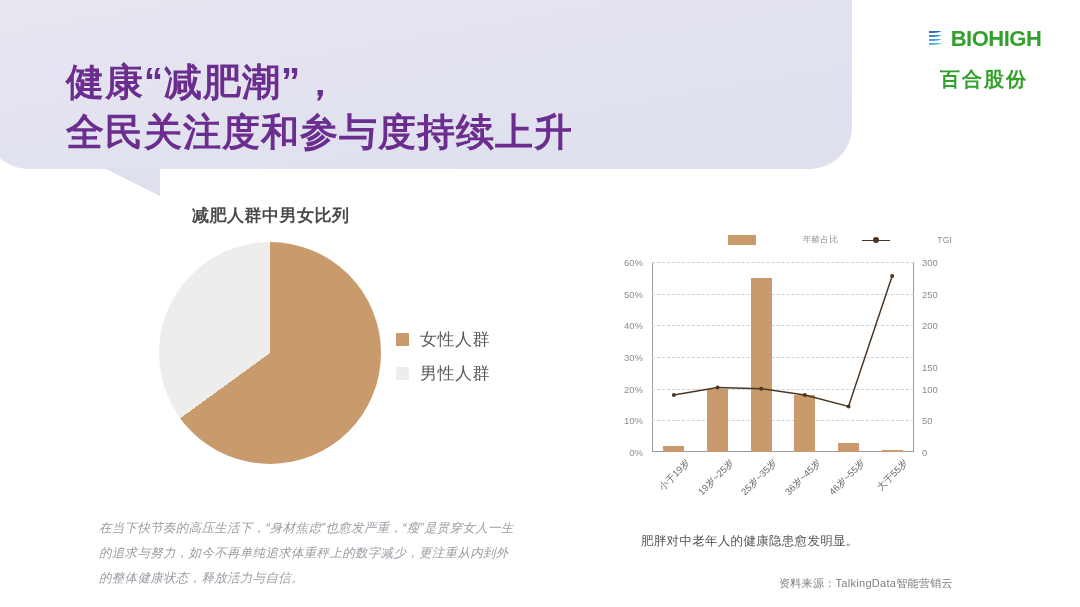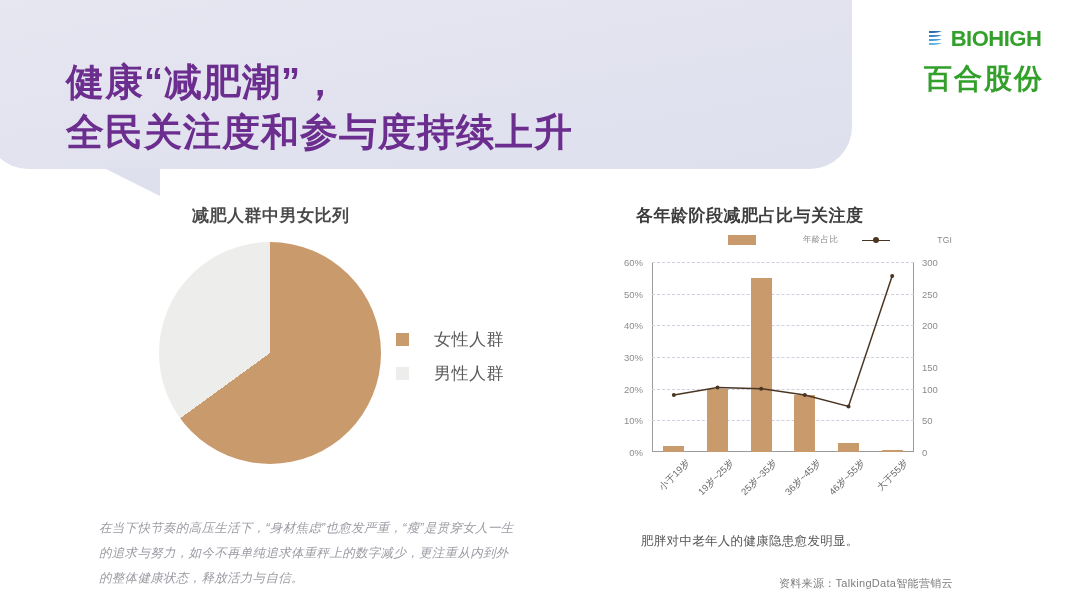--- a/index.html
+++ b/index.html
@@ -75,21 +75,21 @@
   }
   #logo-wordmark {
     font-size: 22px;
     font-weight: bold;
     color: #33a02c;
     letter-spacing: -0.5px;
     line-height: 22px;
     font-family: "Liberation Sans", sans-serif;
   }
   #logo-cn {
-    font-size: 28px;
+    font-size: 20px;
     font-weight: bold;
     color: #33a02c;
     letter-spacing: 2px;
     line-height: 22px;
     margin-top: 18px;
   }
 
   
   #pie-block {
     position: absolute;
@@ -123,21 +123,21 @@
     position: absolute;
     left: 300px;
     top: 132px;
     display: flex;
     flex-direction: column;
     gap: 11px;
   }
   .legend-row {
     display: flex;
     align-items: center;
-    gap: 25px;
+    gap: 11px;
   }
   .legend-swatch {
     width: 13px;
     height: 13px;
     display: block;
   }
   .legend-label {
     font-size: 17px;
     color: #5a5a5a;
     letter-spacing: 0.5px;
@@ -332,21 +332,20 @@
     <div class="legend-row">
       <span class="legend-swatch" id="pie-sw-1" style="background: rgb(237, 237, 235);"></span>
       <span class="legend-label">男性人群</span>
     </div>
   </div>
 </div>
 
 <p id="pie-caption">在当下快节奏的高压生活下，“身材焦虑”也愈发严重，“瘦”是贯穿女人一生的追求与努力，如今不再单纯追求体重秤上的数字减少，更注重从内到外的整体健康状态，释放活力与自信。</p>
 
 <div id="bar-block">
-  <div id="bar-title">各年龄阶段减肥占比与关注度</div>
 
   <div id="bar-legend">
     <div class="blegend-item">
       <span class="blegend-bar" id="bl-sw-0" style="background: rgb(200, 154, 108);"></span>
       <span class="blegend-label">年龄占比</span>
     </div>
     <div class="blegend-item">
       <span class="blegend-line">
           <i></i>
           <b></b>

